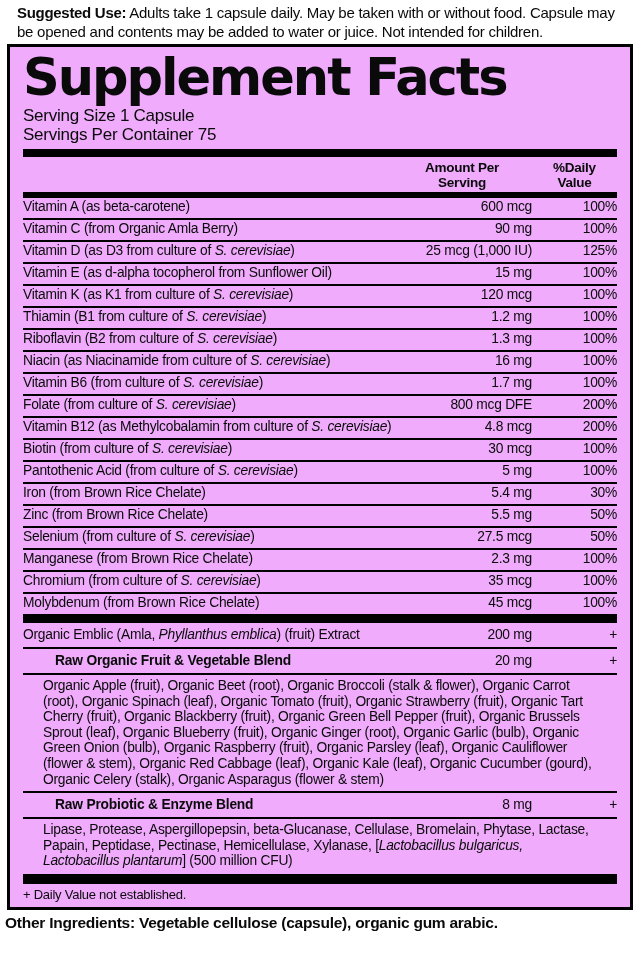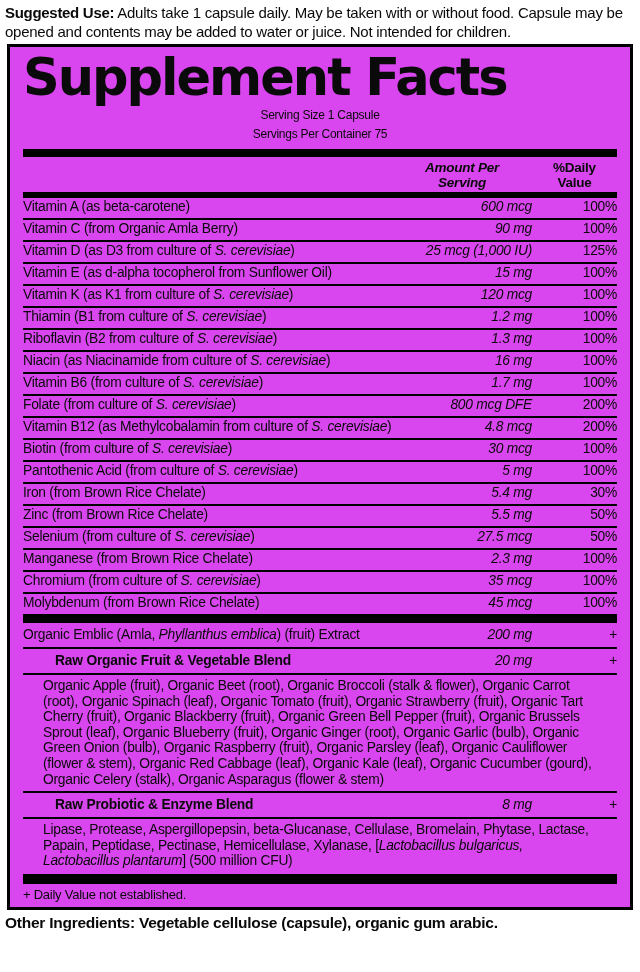--- a/index.html
+++ b/index.html
@@ -3,49 +3,49 @@
 <meta charset="utf-8">
 <style>
   * { margin:0; padding:0; box-sizing:border-box; }
   html,body { width:640px; height:972px; background:#ffffff; overflow:hidden; }
   body {
     font-family:"Liberation Sans","DejaVu Sans",sans-serif;
     color:#0a0a0a;
     letter-spacing:-0.25px;
   }
   .suggested {
-    padding:3px 7px 2px 5px;
+    padding:3px 7px 2px 17px;
     font-size:15px;
     line-height:19px;
   }
   .suggested b { letter-spacing:-0.3px; }
   .panel {
     margin:1px 7px 0 7px;
     border:3.5px solid #000;
     padding:0 13px;
-    background:#d946ef;
+    background:#f0abfc;
   }
   .title {
     font-family:"DejaVu Sans","Liberation Sans",sans-serif;
     font-weight:bold;
     font-size:51px;
     line-height:56px;
     letter-spacing:-2px;
     margin-top:3px;
     white-space:nowrap;
   }
-  .serving { font-size:12px; line-height:19px;text-align:center; }
+  .serving { font-size:17px; line-height:19px; }
   .bar { background:#000; width:100%; }
   .bar8  { height:8px;  margin-top:5px; }
   .bar6  { height:6px; }
   .bar9  { height:9px; }
   .bar10 { height:10px; margin-top:1px; }
   .header-row { display:flex; align-items:flex-end; padding:3px 0 2px 0; }
   .c-name { flex:1 1 auto; min-width:0; white-space:nowrap; }
-  .c-amt  { flex:0 0 140px; text-align:right; white-space:nowrap;font-style:italic; }
+  .c-amt  { flex:0 0 140px; text-align:right; white-space:nowrap; }
   .c-dv   { flex:0 0 85px;  text-align:right; white-space:nowrap; }
   .h { font-weight:bold; font-size:13.5px; line-height:15px; text-align:center; }
   .row {
     display:flex;
     align-items:flex-end;
     padding:0 0 2px 0;
     border-bottom:2.5px solid #000;
     font-size:13.8px;
     line-height:18px;
   }

